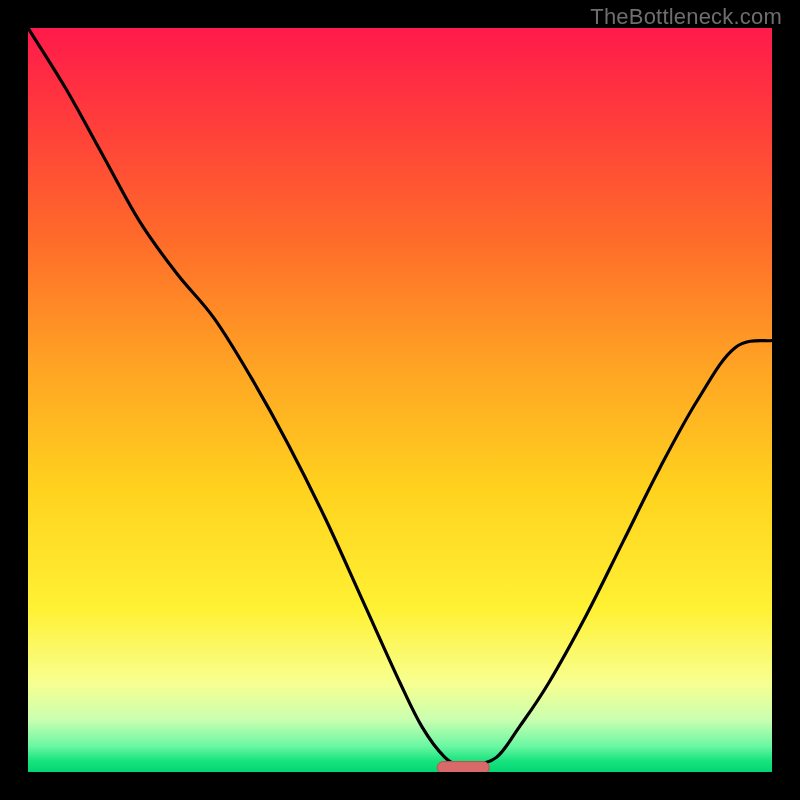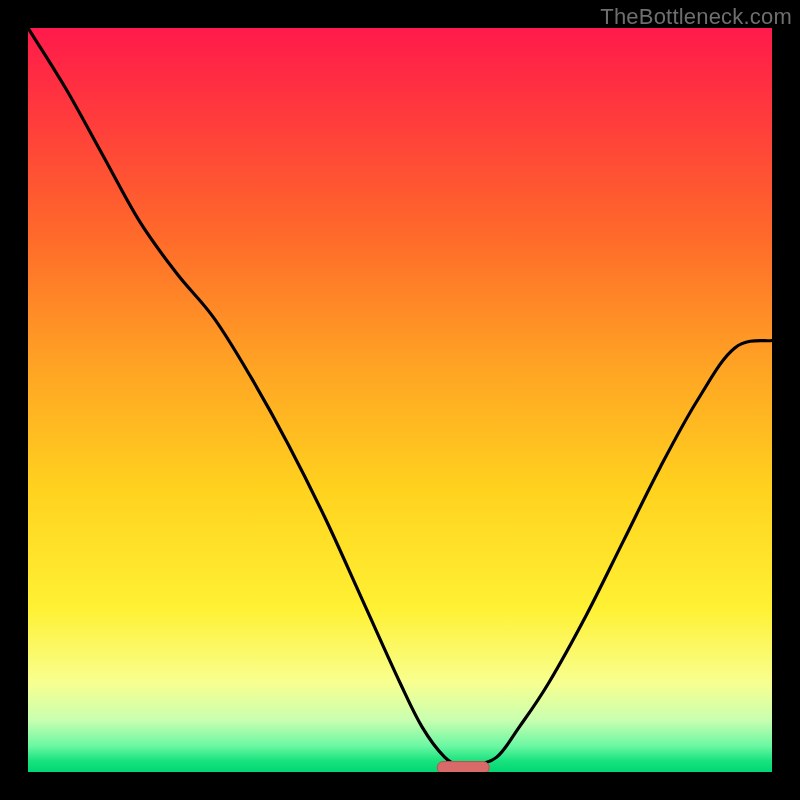--- a/index.html
+++ b/index.html
@@ -22,21 +22,21 @@
   .plot {
     position: absolute;
     left: 0;
     top: 0;
     width: 744px;
     height: 744px;
   }
   .watermark {
     position: absolute;
     top: 4px;
-    right: 8px;
+    right: 18px;
     color: #6e6e6e;
     font-size: 22px;
     letter-spacing: 0.2px;
     font-weight: 500;
   }
 </style>
 </head>
 <body>
 
 <div class="frame">

